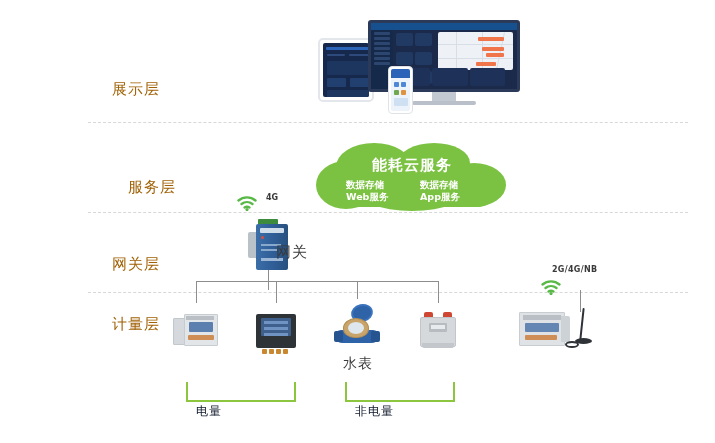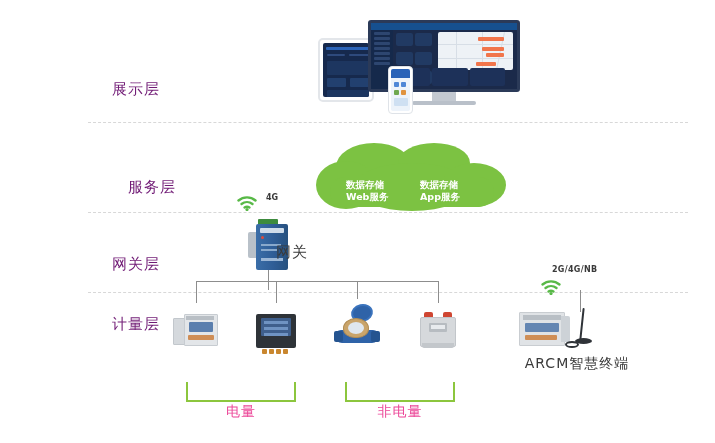--- a/index.html
+++ b/index.html
@@ -15,21 +15,21 @@
   
   .divider{
     position:absolute;left:88px;width:600px;height:0;
     border-top:1px dashed #d8d8d8;
   }
 
   
   .layer-label{
     position:absolute;
     font-size:15px;
-    color:#701a75;
+    color:#a16207;
     letter-spacing:1px;
     white-space:nowrap;
     font-weight:500;
   }
 
   
   .monitor{position:absolute;left:368px;top:20px;width:152px;height:78px;}
   .monitor-screen{
     position:absolute;left:0;top:0;width:152px;height:72px;
     background:#1b2a4a;border:3px solid #2b3a58;border-radius:3px;
@@ -153,21 +153,21 @@
   .arcm .antbase{position:absolute;left:56px;top:30px;width:17px;height:6px;background:#2f3338;border-radius:50%;}
   .arcm .cable{position:absolute;left:46px;top:33px;width:14px;height:7px;border:2px solid #2f3338;border-radius:50%;box-sizing:border-box;}
 
   .net-label{position:absolute;left:552px;top:265px;font-size:8px;color:#3a3a3a;font-weight:bold;letter-spacing:.3px;}
   .wifi2{position:absolute;left:540px;top:278px;width:22px;height:17px;}
   .arcm-vline{position:absolute;left:580px;top:290px;width:1px;height:22px;background:#8d8d8d;}
 
   
   .bracket{position:absolute;height:20px;border:2px solid #8cc63e;border-top:none;box-sizing:border-box;}
   .bracket-label{
-    position:absolute;font-size:14px;color:#ec4899;text-align:center;
+    position:absolute;font-size:12px;color:#0f172a;text-align:left;
     font-weight:500;letter-spacing:1px;
   }
 </style>
 </head>
 <body>
 
 <div id="stage">
 
   <div class="divider" style="top:122px"></div>
   <div class="divider" style="top:212px"></div>
@@ -239,20 +239,21 @@
     <svg width="192" height="68" viewBox="0 0 192 68" aria-hidden="true">
       <g fill="#7CC242">
         <ellipse cx="58" cy="24" rx="38" ry="24"></ellipse>
         <ellipse cx="118" cy="20" rx="36" ry="20"></ellipse>
         <ellipse cx="30" cy="42" rx="30" ry="24"></ellipse>
         <ellipse cx="96" cy="44" rx="58" ry="24"></ellipse>
         <ellipse cx="158" cy="42" rx="32" ry="22"></ellipse>
         <rect x="14" y="34" width="164" height="30" rx="15"></rect>
       </g>
     </svg>
+    <div class="cloud-title">能耗云服务</div>
     <div class="cloud-sub left">
       <div>数据存储</div>
       <div>Web服务</div>
     </div>
     <div class="cloud-sub right">
       <div>数据存储</div>
       <div>App服务</div>
     </div>
   </div>
 
@@ -313,20 +314,21 @@
   <div class="meter-slot" style="left:320px;top:304px;">
     <div class="water">
       <div class="lid"></div>
         <div class="body"></div>
       <div class="inl"></div>
         <div class="inr"></div>
       <div class="dial"></div>
         <div class="face"></div>
     </div>
   </div>
+  <div class="meter-name" style="left:313px;top:355px;">水表</div>
 
   <div class="meter-slot" style="left:401px;top:312px;">
     <div class="gas">
       <div class="t1"></div>
         <div class="t2"></div>
       <div class="box"></div>
         <div class="dsp">
           <i></i>
         </div>
         <div class="base"></div>
@@ -352,21 +354,20 @@
           <div class="top"></div>
           <div class="scr"></div>
           <div class="btn"></div>
         </div>
       <div class="side"></div>
       <div class="ant"></div>
         <div class="antbase"></div>
         <div class="cable"></div>
     </div>
   </div>
-  <div class="meter-name" style="left:517px;width:120px;top:355px;">ARCM智慧终端</div>
 
   <div class="bracket" style="left:186px;top:382px;width:110px;"></div>
   <div class="bracket-label" style="left:196px;top:403px;width:90px;">电量</div>
 
   <div class="bracket" style="left:345px;top:382px;width:110px;"></div>
   <div class="bracket-label" style="left:355px;top:403px;width:90px;">非电量</div>
 
 </div>
 
 </body></html>

